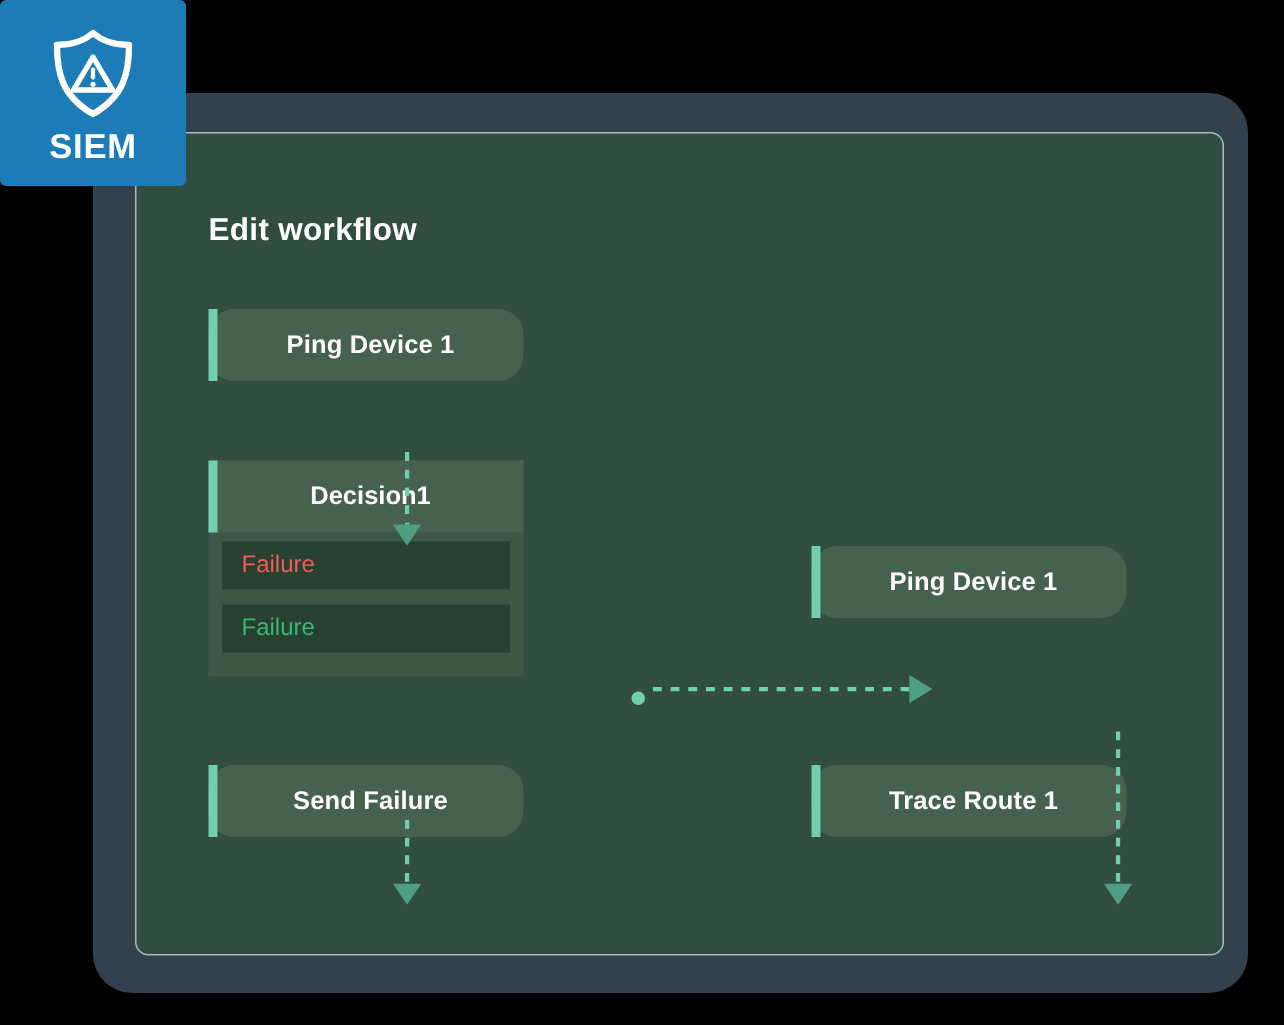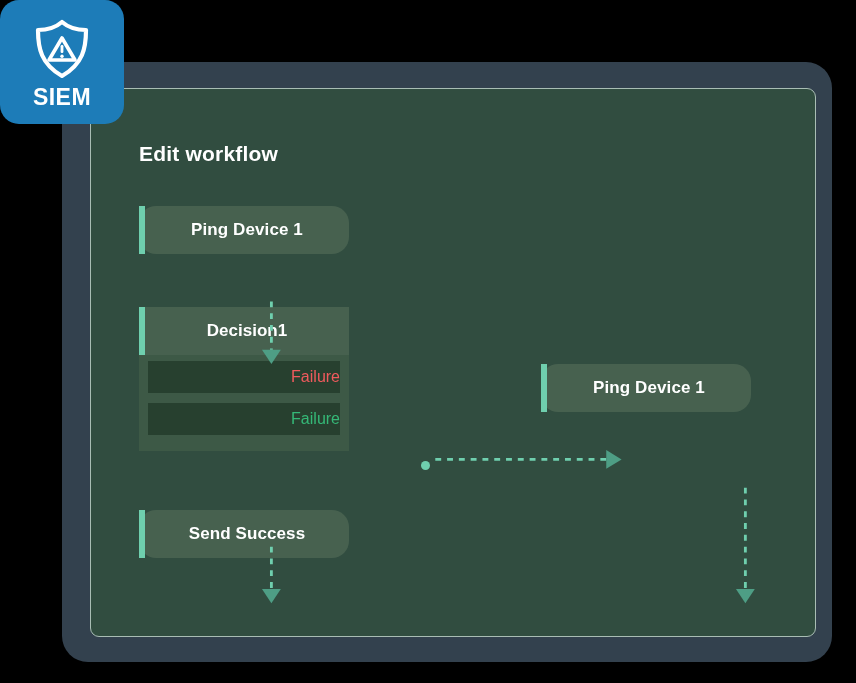--- a/index.html
+++ b/index.html
@@ -44,21 +44,21 @@
   }
 
   
   #siem-badge {
     position: absolute;
     left: 0px;
     top: 0px;
     width: 124px;
     height: 124px;
     background: #1d7cb8;
-    border-radius: 19px;
+    border-radius: 4px;
     z-index: 20;
     display: flex;
     flex-direction: column;
     align-items: center;
     justify-content: center;
   }
   #siem-badge .shield-wrap {
     width: 60px;
     height: 62px;
     display: block;
@@ -153,21 +153,20 @@
   .branch-row {
     position: relative;
     height: 32px;
     background: #27402f;
     display: flex;
     align-items: center;
     padding-left: 13px;
     box-sizing: border-box;
     font-size: 16px;
     margin-bottom: 10px;
-    justify-content: flex-end;
   }
   .branch-row:last-child { margin-bottom: 0; }
   .branch-failure { color: #f05a5d; }
   .branch-success { color: #35b877; }
 
   
   .port-dot {
     position: absolute;
     width: 9px;
     height: 9px;
@@ -238,28 +237,32 @@
         <span>Failure</span>
       </div>
     </div>
   </div>
 
   <div class="port-dot" id="dot-failure"></div>
   <div class="port-dot" id="dot-success"></div>
 
   <div class="node" id="node-send-msg">
     <div class="accent"></div>
-    <div class="node-body">Send Success</div>
+    <div class="node-body">Send Failure</div>
   </div>
 
   <div class="node" id="node-ping-2">
     <div class="accent"></div>
     <div class="node-body">Ping Device 1</div>
   </div>
 
+  <div class="node" id="node-trace-route">
+    <div class="accent"></div>
+    <div class="node-body">Trace Route 1</div>
+  </div>
 
 </div>
 
 <div id="siem-badge">
   <span class="shield-wrap">
     <svg viewBox="0 0 60 62" width="60" height="62" fill="none">
       <path d="M30 4 C22 11, 13 12, 6 12 C6 30, 9 46, 30 58 C51 46, 54 30, 54 12 C47 12, 38 11, 30 4 Z" stroke="#ffffff" stroke-width="4.2" stroke-linejoin="round" fill="none"></path>
       <path d="M30 20 L43 42 L17 42 Z" stroke="#ffffff" stroke-width="3.6" stroke-linejoin="round" fill="none"></path>
       <rect x="28.6" y="27" width="2.8" height="8" rx="1.2" fill="#ffffff"></rect>
       <circle cx="30" cy="38.2" r="1.7" fill="#ffffff"></circle>

